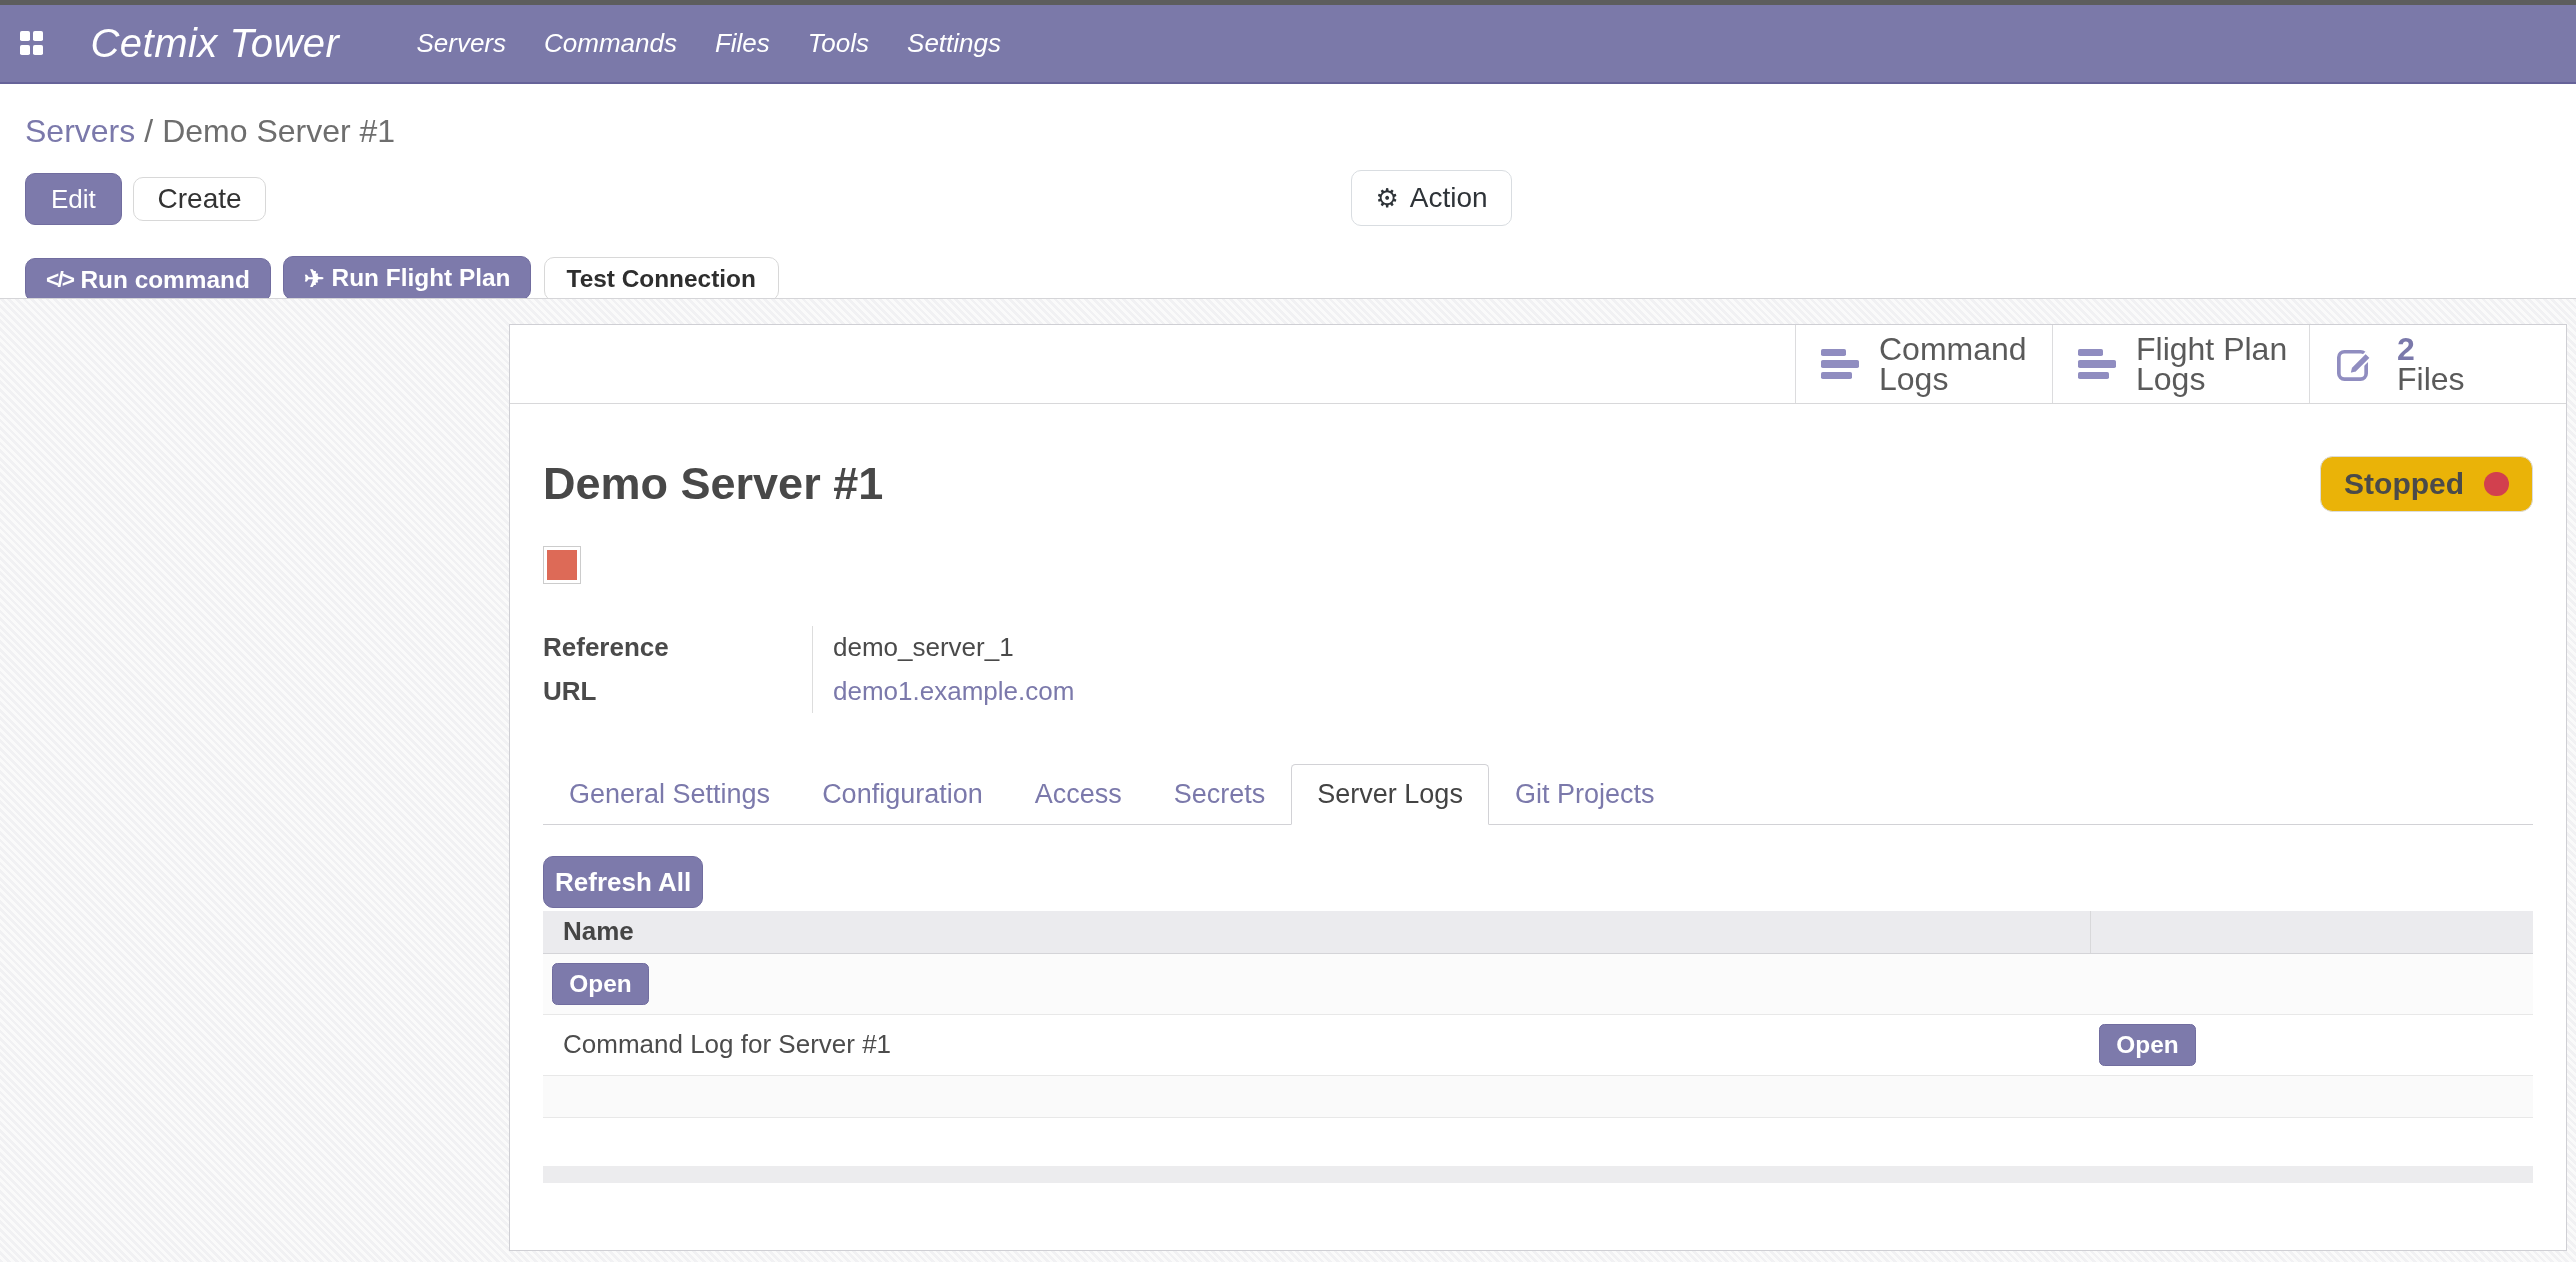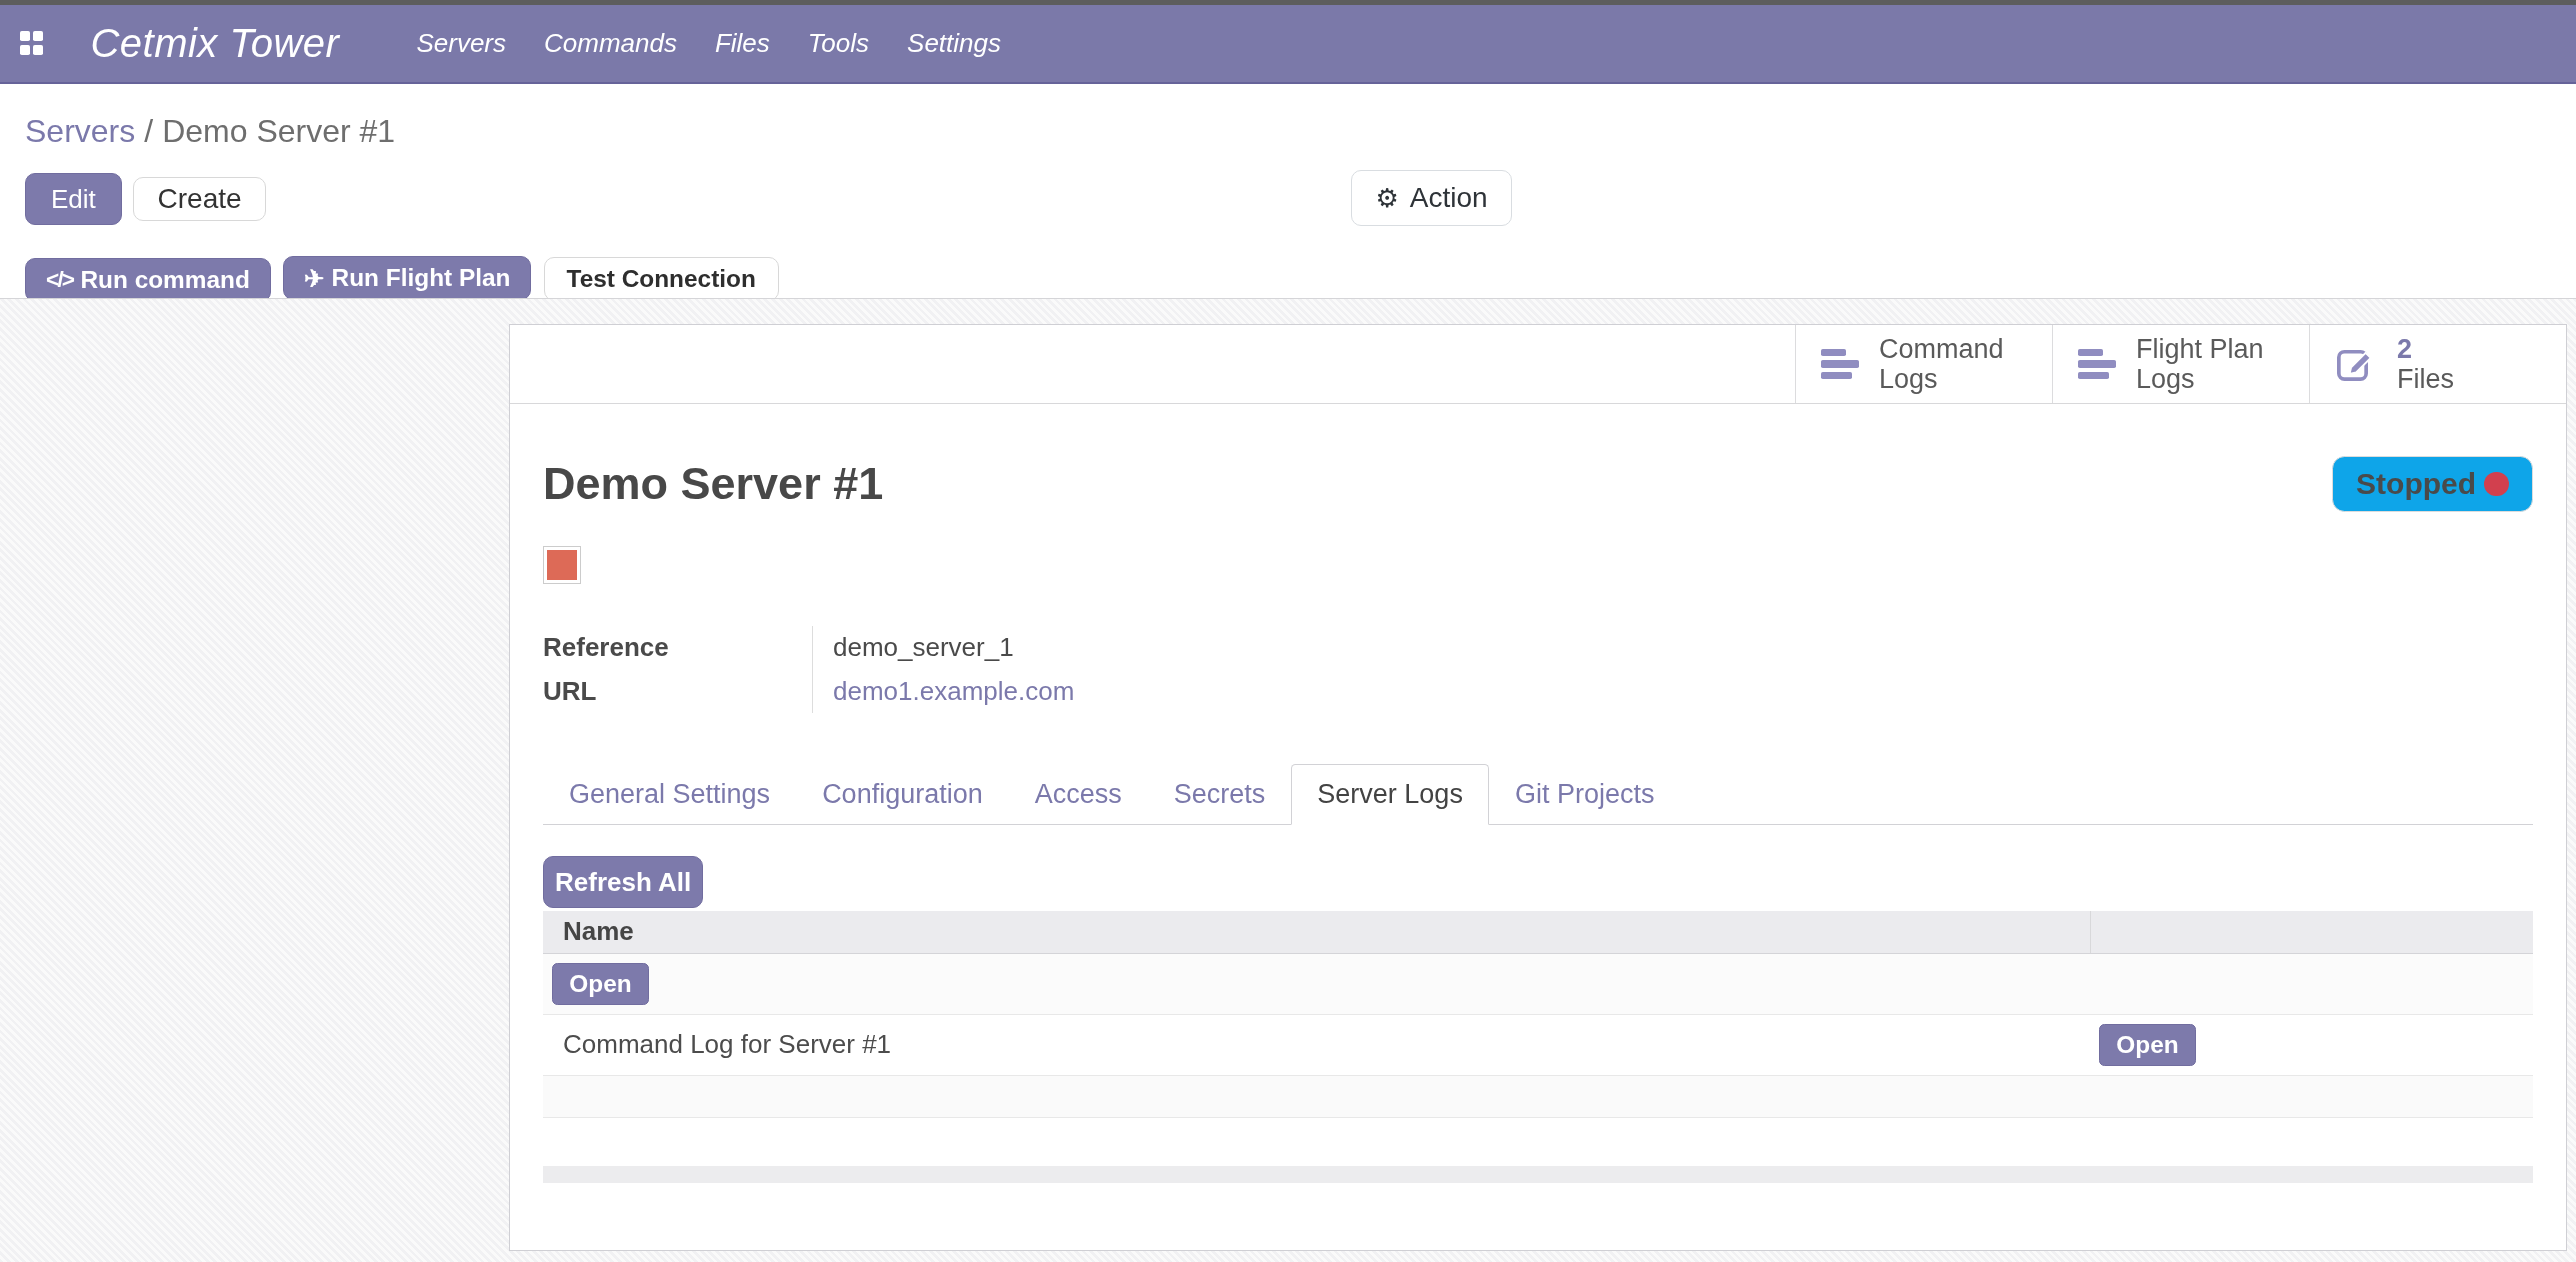--- a/index.html
+++ b/index.html
@@ -53,28 +53,28 @@
 
   .sheet-header { height:79px; border-bottom:0.9px solid #d8d8da; display:flex;
     justify-content:flex-end; }
   .stat-btn { width:257px; border-left:0.9px solid #dcdcde; display:flex; align-items:center;
     gap:20px; padding-left:25px; cursor:pointer; background:#fff; }
   .bars-icon { width:38px; display:flex; flex-direction:column; gap:4.5px; }
   .bars-icon i { display:block; height:7.2px; border-radius:1.8px; background:#908dc0; }
   .bars-icon i:nth-child(1){ width:25px; }
   .bars-icon i:nth-child(2){ width:38px; }
   .bars-icon i:nth-child(3){ width:31px; }
-  .stat-lines { font-size:27px; color:#5a5a5a; line-height:30px; }
+  .stat-lines { font-size:32px; color:#5a5a5a; line-height:30px; }
   .stat-value { color:#7b79ab; font-weight:700; }
 
   .sheet-body { padding:0 33px; }
   .title-row { margin-top:52px; display:flex; justify-content:space-between; align-items:center; }
   .server-title { font-size:45px; font-weight:700; color:#484848; }
   .status-badge { height:56px; padding:0 23.5px; border:0.9px solid #dcdcdc; border-radius:12.6px;
-    display:flex; align-items:center; gap:8px; background:#0ea5e9; }
+    display:flex; align-items:center; gap:20px; background:#eab308; }
   .status-text { font-size:30px; font-weight:700; color:#4a4a4a; }
   .status-dot { width:24.4px; height:24.4px; border-radius:50%; }
 
   .color-swatch { margin-top:34px; width:38px; height:38px; border:0.9px solid #ccc;
     padding:2.7px; background-clip:content-box !important; cursor:pointer; }
 
   .fields { margin-top:42px; font-size:26px; }
   .field-row { display:flex; }
   .field-label { width:269px; font-weight:700; color:#4a4a4a; padding:6.3px 0; }
   .field-value { border-left:0.9px solid #ddd; padding:6.3px 0 6.3px 20px; min-width:361px; color:#4a4a4a; }

